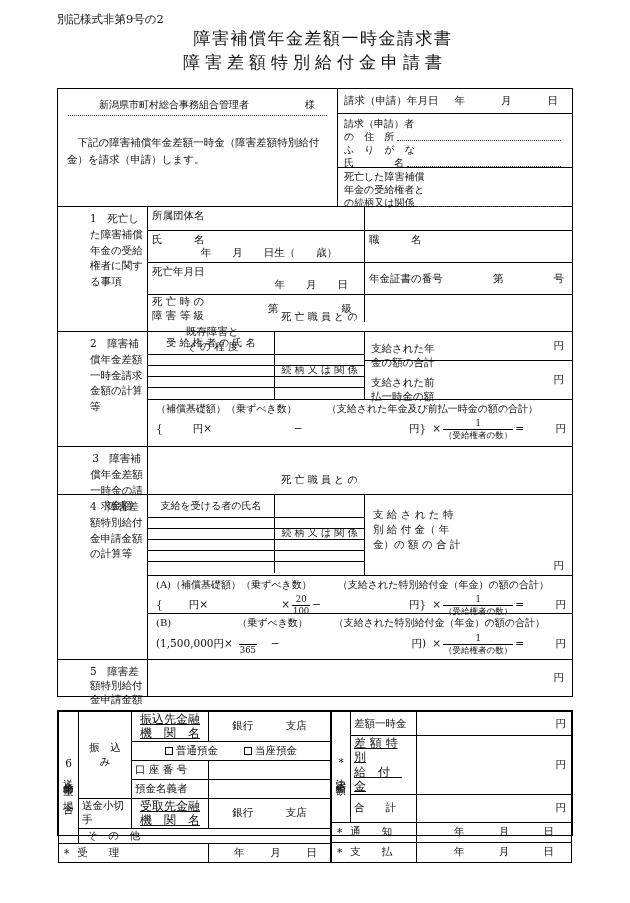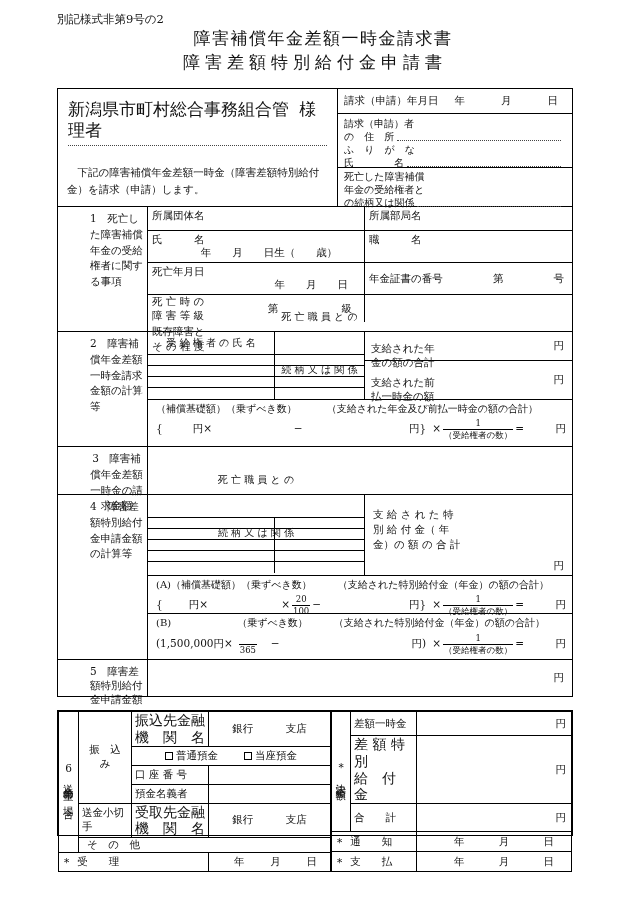--- a/index.html
+++ b/index.html
@@ -17,21 +17,21 @@
   .f1 { flex: 1; }
   .ac { align-items: center; }
   .br { border-right: 1px solid #000; }
   .bb { border-bottom: 1px solid #000; }
   .sec { display: flex; }
   .slabel { width: 62px; border-right: 1px solid #000; padding: 4px 4px; font-size: 10.5px; line-height: 1.5; margin-left: 28px; }
   .ctr { text-align: center; }
   .dotfill { flex: 1; border-bottom: 1px dotted #444; margin: 0 3px 2px 3px; min-height: 10px; }
 
   
-  .addr-line { display: flex; align-items: baseline; border-bottom: 1px dotted #444; margin: 10px 10px 0 10px; padding-bottom: 3px; font-size: 17px; }
+  .addr-line { display: flex; align-items: baseline; border-bottom: 1px dotted #444; margin: 10px 10px 0 10px; padding-bottom: 3px; font-size: 10px; }
   .decl { margin: 18px 9px 0 9px; font-size: 10.5px; line-height: 1.65; }
   .hr1 { height: 25px; padding: 0 8px 0 6px; }
   .hr2 { height: 54px; padding: 3px 8px 2px 6px; font-size: 10px; line-height: 1.3; }
   .hr3 { height: 38px; padding: 2px 8px 2px 6px; font-size: 10px; line-height: 1.3; }
   .wsp36 { width: 36px; } .wsp30 { width: 30px; } .wsp26 { width: 26px; }
 
   
   .cell-l { width: 217px; border-right: 1px solid #000; }
   .pl4 { padding-left: 4px; } .pt2 { padding-top: 2px; } .pr8 { padding-right: 8px; } .pr12 { padding-right: 12px; }
 
@@ -57,21 +57,21 @@
   .s4yen { position: absolute; right: 8px; bottom: 3px; }
 
   
   .btm { position: absolute; left: 57px; top: 710px; width: 516px; height: 126px; border: 1.6px solid #000; display: flex; }
   .btm table { border-collapse: collapse; height: 100%; table-layout: fixed; font-size: 10.5px; }
   .btm td { border: 1px solid #000; padding: 0 3px; overflow: hidden; }
   .btm .tL { width: 273px; }
   .btm .tR { width: 241px; }
   .vcell { text-align: center; vertical-align: middle; padding: 1px 0; }
   .vtext { writing-mode: vertical-rl; text-orientation: upright; letter-spacing: 2px; margin: 2px auto 0 auto; line-height: 1; font-size: 10.5px; }
-  .two { font-size: 14px; line-height: 1.2; text-align: center; }
+  .two { font-size: 12px; line-height: 1.2; text-align: center; text-decoration: underline; }
   .spread { display: flex; align-items: center; }
   .ymd { display: flex; padding: 0 10px 0 22px; justify-content: space-between; }
   .starrow { display: flex; align-items: center; }
   .starrow .star { padding: 0 8px 0 2px; }
   .cbbox { display: inline-block; width: 8px; height: 8px; border: 1px solid #000; margin-right: 3px; vertical-align: -1px; }
   .yenR { text-align: right; padding-right: 5px !important; }
 </style>
 </head>
 <body>
 
@@ -128,21 +128,20 @@
           </div>
         </div>
       </div>
     </div>
 
     <div class="sec bb" style="height:125px;">
       <div class="slabel">1　死亡した障害補償年金の受給権者に関する事項</div>
       <div class="f1">
         <div class="flex bb" style="height:24px;">
           <div class="cell-l pl4 pt2">所属団体名</div>
-          <div class="f1 pl4 pt2">所属部局名</div>
         </div>
         <div class="flex bb" style="height:32px;">
           <div class="cell-l">
             <div class="pl4 pt2">氏　　　名</div>
             <div class="ctr" style="padding-left:26px;">年　　月　　日生（　　歳）</div>
           </div>
           <div class="f1 pl4 pt2">職　　　名</div>
         </div>
         <div class="flex bb" style="height:32px;">
           <div class="cell-l">
@@ -161,21 +160,21 @@
           <div class="cell-l flex ac">
             <div class="pl4" style="line-height:1.3;">
               <div>死 亡 時 の</div>
               <div>障 害 等 級</div>
             </div>
             <span class="f1"></span>
             <span>第</span>
             <span class="f1"></span>
             <span class="pr12">級</span>
           </div>
-          <div class="f1 pl4 pt2" style="line-height:1.4;">
+          <div class="f1 pl4 pt2" style="line-height:1.4;margin-left:34px;">
             <div>既存障害と</div>
             <div>そ の 程 度</div>
           </div>
         </div>
       </div>
     </div>
 
     <div class="sec bb" style="height:115px;">
       <div class="slabel">2　障害補償年金差額一時金請求金額の計算等</div>
       <div class="f1">
@@ -255,20 +254,21 @@
       <div class="slabel">3　障害補償年金差額一時金の請求金額</div>
       <div class="f1"></div>
     </div>
 
     <div class="sec bb" style="height:165px;">
       <div class="slabel">4　障害差額特別給付金申請金額の計算等</div>
       <div class="f1">
         <div class="flex" style="height:80px;">
           <div class="cell-l">
             <div class="flex bb ntab-h">
+              <div class="ncol1">支給を受ける者の氏名</div>
               <div class="ncol2">
                 <div>死 亡 職 員 と の</div>
                 <div>続 柄 又 は 関 係</div>
               </div>
             </div>
             <div class="flex bb nrow">
                 <div class="ncol1"></div>
                 <div class="f1"></div>
               </div>
             <div class="flex bb nrow">

